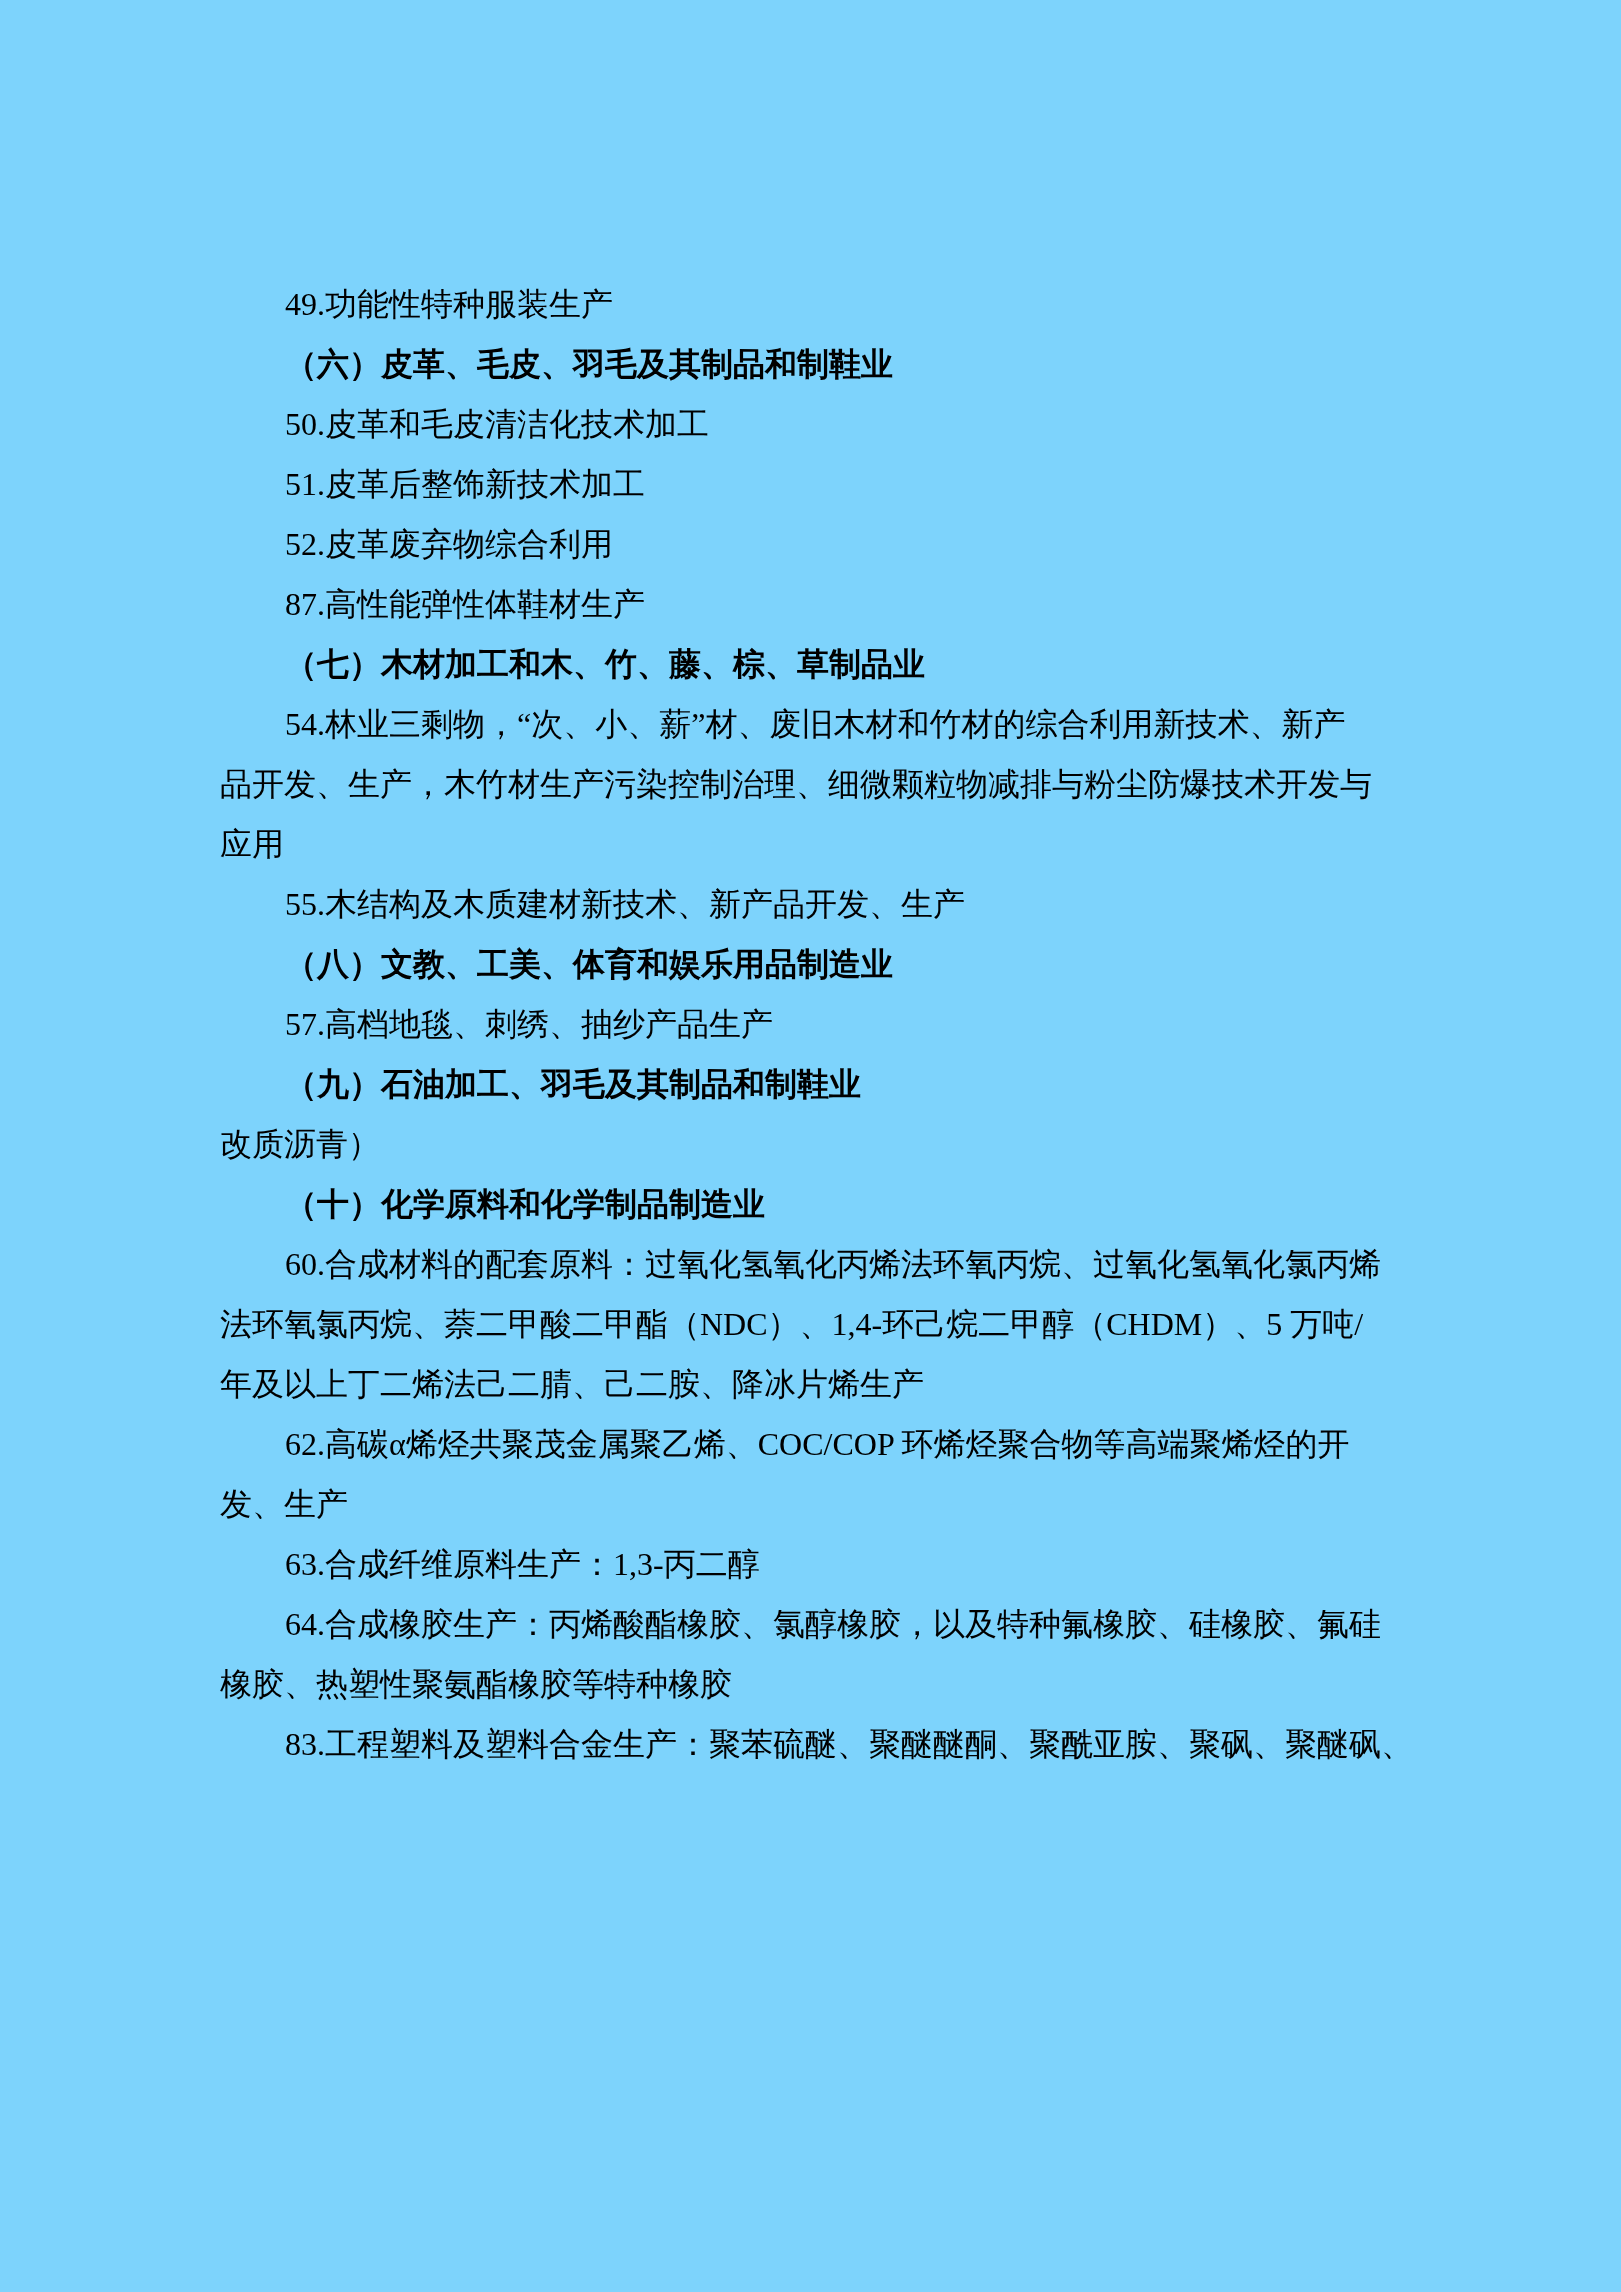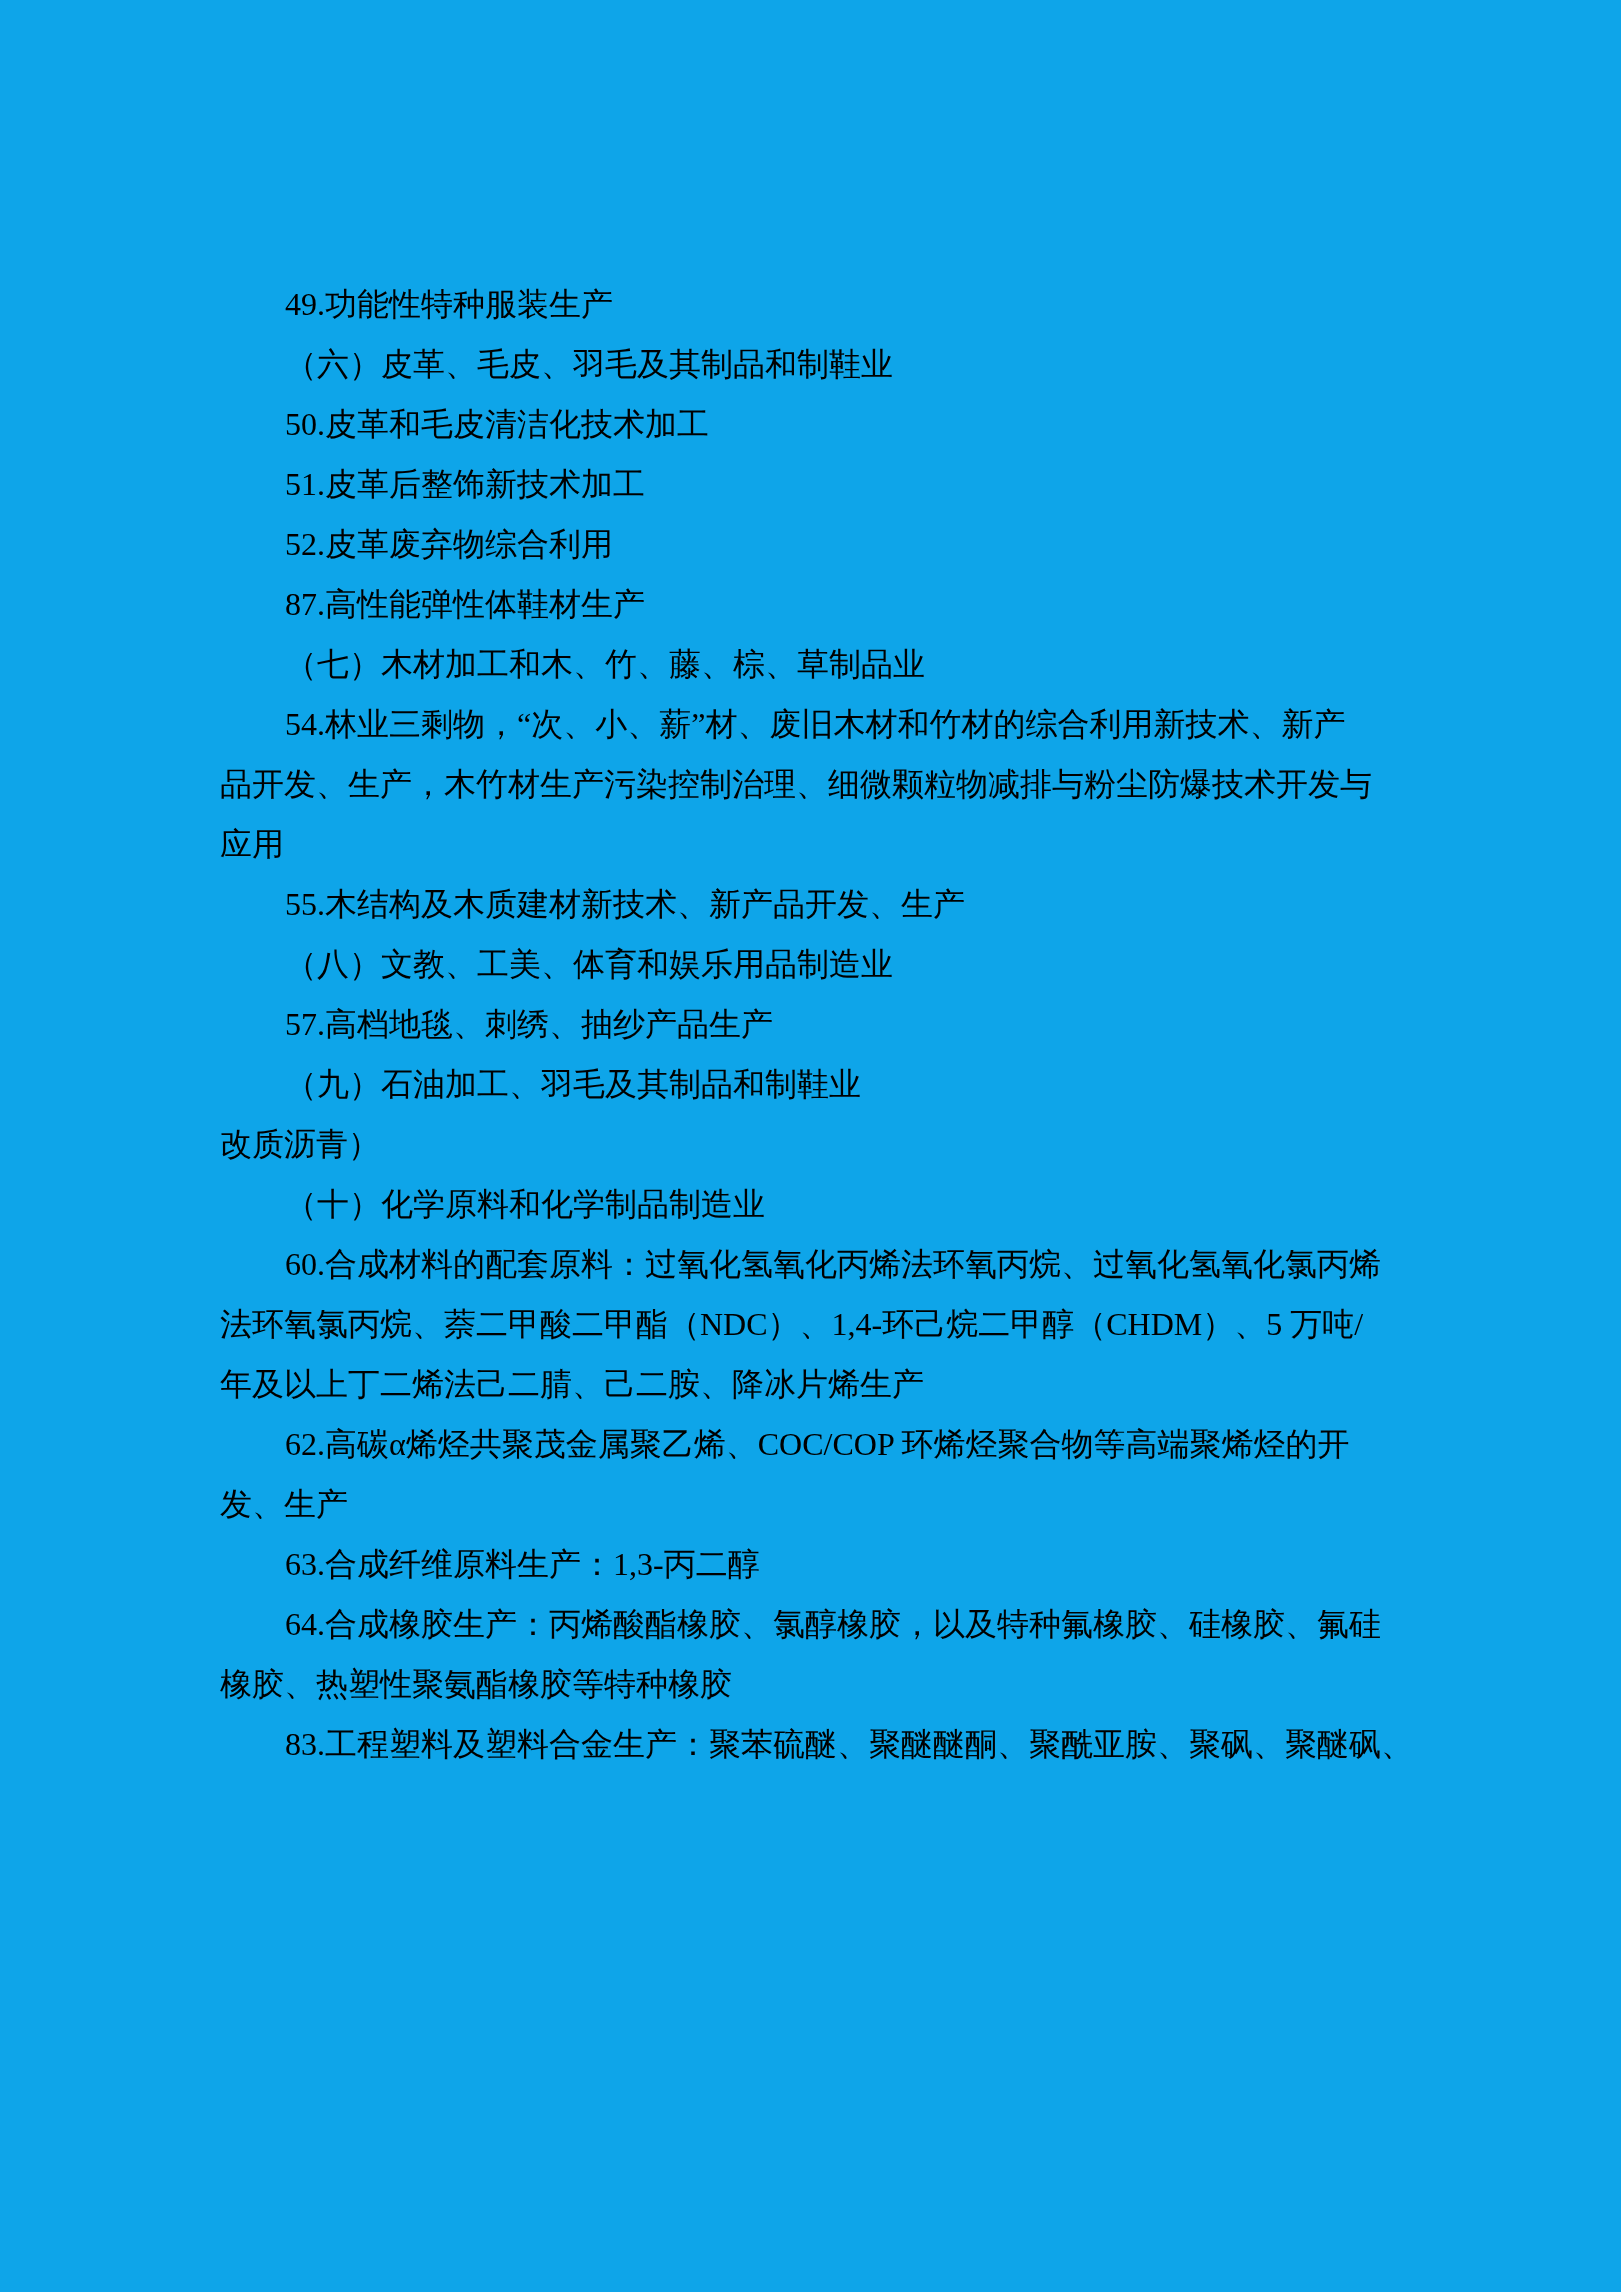--- a/index.html
+++ b/index.html
@@ -4,21 +4,21 @@
 <style>
   html, body {
     margin: 0;
     padding: 0;
     background: #ffffff;
   }
   .page {
     position: relative;
     width: 1621px;
     height: 2293px;
-    background: #0ea5e9;
+    background: #7dd3fc;
     overflow: hidden;
     color: #000000;
     font-family: "Liberation Serif", "DejaVu Serif", serif;
   }
   .doc {
     position: absolute;
     left: 220px;
     top: 274px;
     width: 1191px;
   }
@@ -27,21 +27,21 @@
     height: 60px;
     line-height: 60px;
     white-space: nowrap;
     color: #000000;
   }
   .ln.item,
   .ln.heading {
     text-indent: 65px;
   }
   .ln.heading {
-    font-weight: normal;
+    font-weight: bold;
     font-family: "Liberation Sans", "DejaVu Sans", sans-serif;
   }
   .ln.cont {
     text-indent: 0;
   }
 </style>
 </head>
 <body>
 
 <div class="page">

